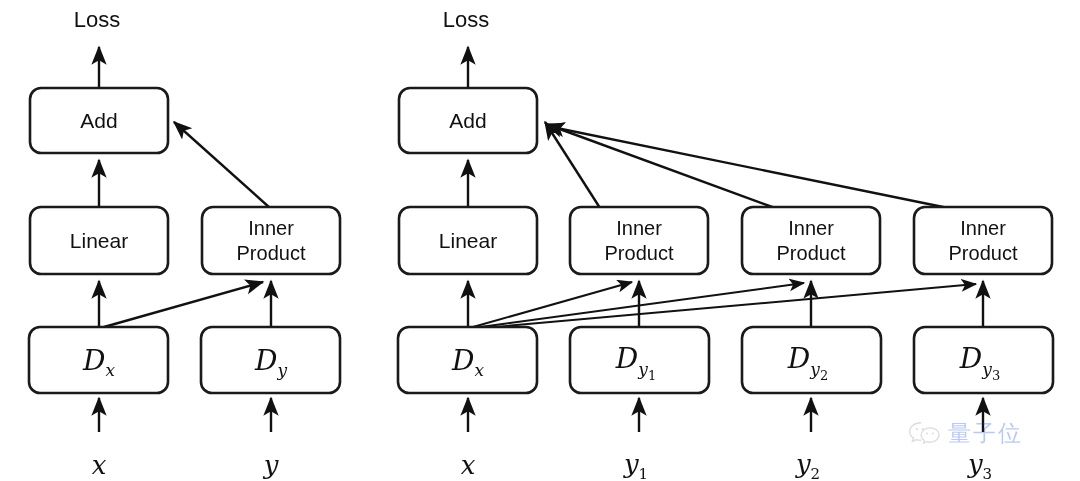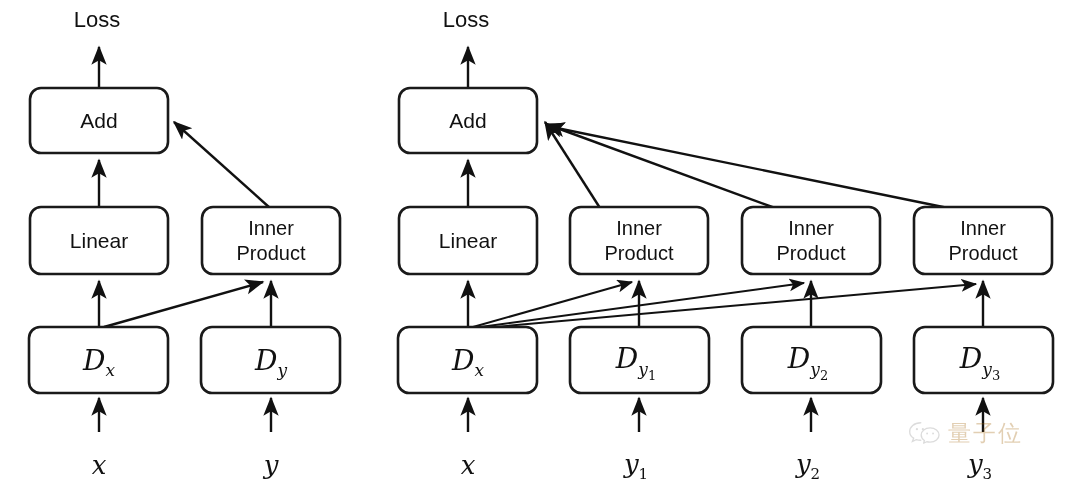--- a/index.html
+++ b/index.html
@@ -98,21 +98,21 @@
     height: 40px;
     display: flex;
     align-items: center;
     gap: 6px;
     opacity: 0.30;
     pointer-events: none;
   }
   #watermark .wm-text {
     font-family: "DejaVu Sans", sans-serif;
     font-size: 23px;
-    color: #a16207;
+    color: #1d4ed8;
     letter-spacing: 2px;
     line-height: 1;
   }
   #watermark .wm-logo {
     width: 34px;
     height: 28px;
     flex: 0 0 auto;
   }
 </style>
 </head>

